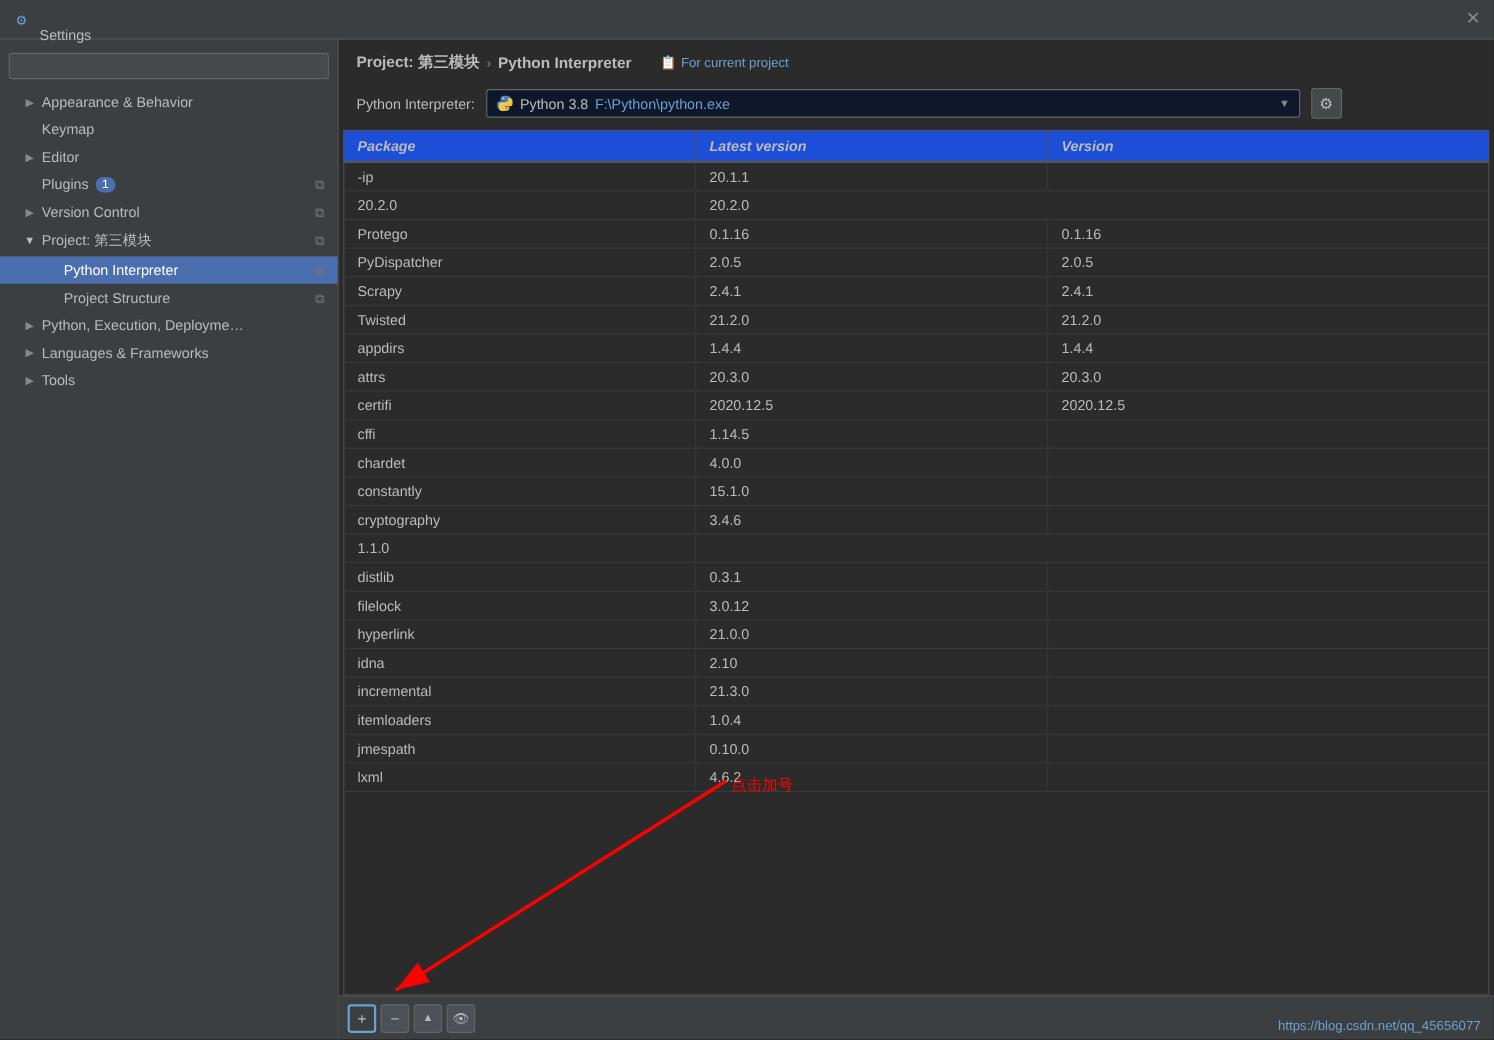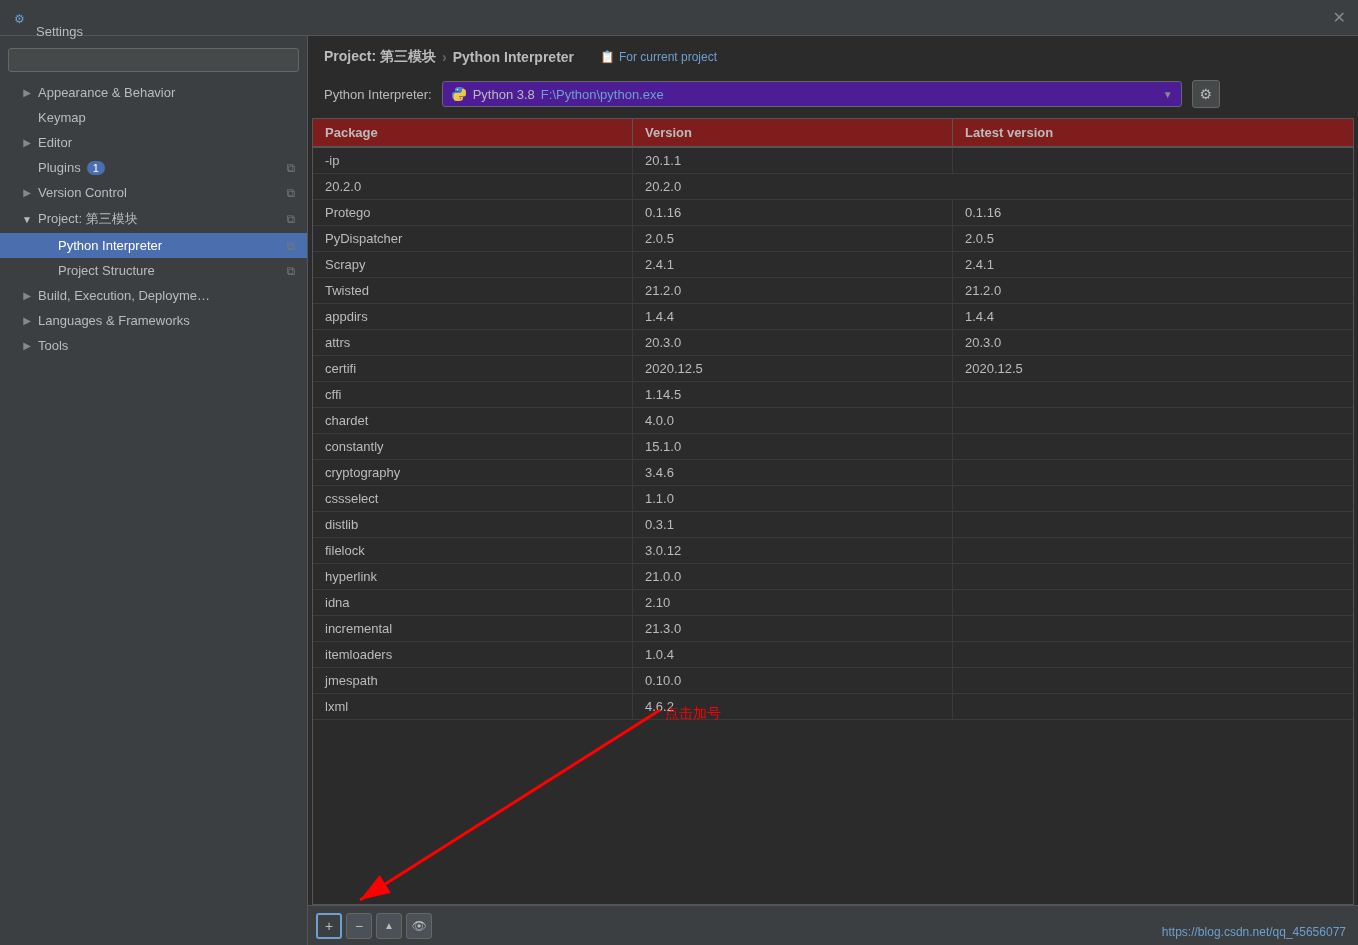--- a/index.html
+++ b/index.html
@@ -150,21 +150,21 @@
       padding: 6px 16px 10px 16px;
       gap: 10px;
     }
     .interpreter-label {
       color: #bbb;
       white-space: nowrap;
       font-size: 13px;
     }
     .interpreter-select {
       flex: 1;
-      background: #4c1d95;
+      background: #0f172a;
       border: 1px solid #666;
       border-radius: 3px;
       color: #bbb;
       padding: 4px 8px;
       font-size: 13px;
       display: flex;
       align-items: center;
       justify-content: space-between;
       max-width: 740px;
     }
@@ -195,23 +195,24 @@
     .packages-table {
       flex: 1;
       overflow: hidden;
       display: flex;
       flex-direction: column;
       margin: 0 4px;
     }
     .table-header {
       display: grid;
       grid-template-columns: 320px 320px 1fr;
-      background: #7f1d1d;
+      background: #1d4ed8;
       border: 1px solid #555;
       border-bottom: 2px solid #555;
+      font-style: italic;
     }
     .table-header-cell {
       padding: 6px 12px;
       color: #bbb;
       font-weight: 600;
       font-size: 13px;
       border-right: 1px solid #555;
     }
     .table-header-cell:last-child { border-right: none; }
 
@@ -341,21 +342,21 @@
           <span>Python Interpreter</span>
           <span class="copy-icon">⧉</span>
         </div>
         <div class="sidebar-item indent1">
           <span class="arrow">&nbsp;</span>
           <span>Project Structure</span>
           <span class="copy-icon">⧉</span>
         </div>
         <div class="sidebar-item">
           <span class="arrow ">▶</span>
-          <span>Build, Execution, Deployme…</span>
+          <span>Python, Execution, Deployme…</span>
         </div>
         <div class="sidebar-item">
           <span class="arrow ">▶</span>
           <span>Languages &amp; Frameworks</span>
         </div>
         <div class="sidebar-item">
           <span class="arrow ">▶</span>
           <span>Tools</span>
         </div>
       </div>
@@ -399,22 +400,22 @@
         <span class="arrow-down">▼</span>
       </div>
       <div class="gear-btn">
         <span>⚙</span>
       </div>
     </div>
 
     <div class="packages-table">
       <div class="table-header">
         <div class="table-header-cell">Package</div>
+        <div class="table-header-cell">Latest version</div>
         <div class="table-header-cell">Version</div>
-        <div class="table-header-cell">Latest version</div>
       </div>
       <div class="table-body" id="table-body">
           <div class="table-row">
     <div class="table-cell">-ip</div>
     <div class="table-cell">20.1.1</div>
     <div class="table-cell"></div>
   </div>
           <div class="table-row">
     <div class="table-cell">20.2.0</div>
     <div class="table-cell">20.2.0</div>
@@ -468,21 +469,20 @@
     <div class="table-cell">constantly</div>
     <div class="table-cell">15.1.0</div>
     <div class="table-cell"></div>
   </div>
           <div class="table-row">
     <div class="table-cell">cryptography</div>
     <div class="table-cell">3.4.6</div>
     <div class="table-cell"></div>
   </div>
           <div class="table-row">
-    <div class="table-cell">cssselect</div>
     <div class="table-cell">1.1.0</div>
     <div class="table-cell"></div>
   </div>
           <div class="table-row">
     <div class="table-cell">distlib</div>
     <div class="table-cell">0.3.1</div>
     <div class="table-cell"></div>
   </div>
           <div class="table-row">
     <div class="table-cell">filelock</div>

